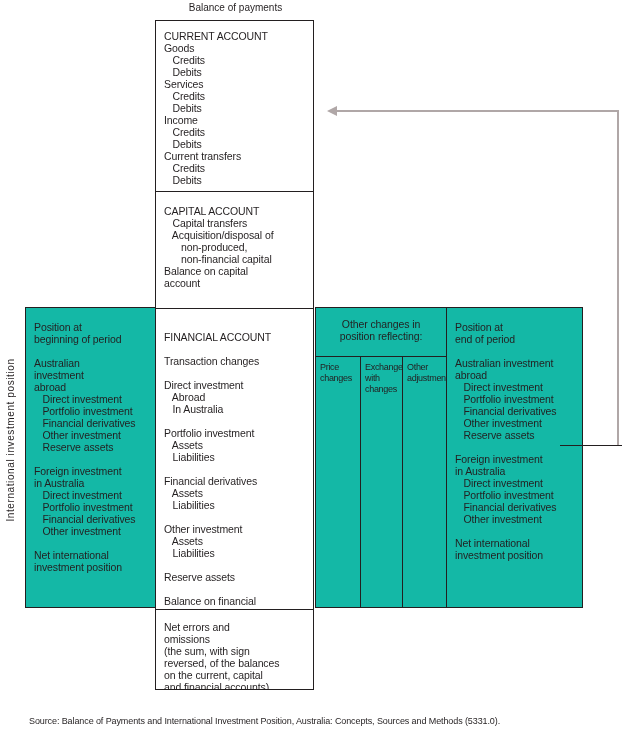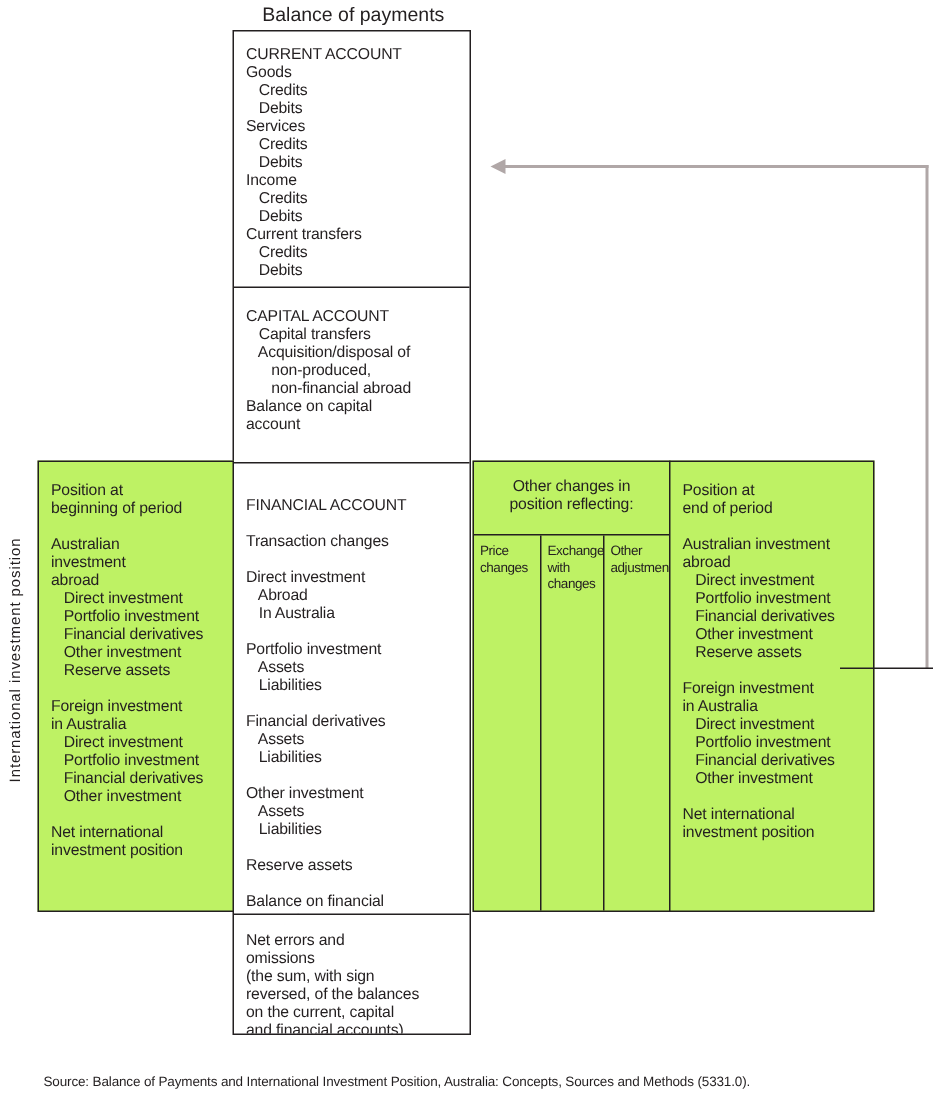--- a/index.html
+++ b/index.html
@@ -1,20 +1,20 @@
 <!DOCTYPE html>
 <html><head>
 <meta charset="utf-8">
 <style>
   html,body { margin:0; padding:0; background:#ffffff; }
   #canvas {
     position:relative; width:624px; height:732px; background:#ffffff;
     font-family:"Liberation Sans", sans-serif; color:#231f20; overflow:hidden;
   }
-  .box { position:absolute; border:1px solid #231f20; box-sizing:border-box; background:#bef264; }
+  .box { position:absolute; border:1px solid #231f20; box-sizing:border-box; background:#14b8a6; }
   .line { white-space:pre; height:12px; line-height:12px; font-size:10.5px; letter-spacing:-0.1px; }
   .pad { padding-left:8px; padding-right:2px; }
 
   
   #bop-col { position:absolute; left:155px; top:20px; width:159px; height:670px;
              border:1px solid #231f20; box-sizing:border-box; }
   .bop-sec { box-sizing:border-box; overflow:hidden; }
   #sec-current   { height:170px; padding-top:9px; }
   #sec-capital   { height:117px; border-top:1px solid #231f20; padding-top:13px; }
   #sec-financial { height:301px; border-top:1px solid #231f20; padding-top:22px; }
@@ -30,21 +30,21 @@
   #other-header .line { font-size:10.5px; }
   #other-cols { flex:1; display:flex; }
   .ocol { box-sizing:border-box; padding:5px 0 0 4px; overflow:hidden; }
   .ocol .line { font-size:9px; letter-spacing:-0.3px; height:11px; line-height:11px; }
   #ocol-price    { width:44px; }
   #ocol-exchange { width:42px; border-left:1px solid #231f20; }
   #ocol-other    { flex:1;     border-left:1px solid #231f20; }
 
   
   #bop-title { position:absolute; left:155px; top:2px; width:161px; text-align:center;
-               font-size:13px; }
+               font-size:10px; }
   #source-note { position:absolute; left:29px; top:716px; width:570px;
                  font-size:9px; letter-spacing:-0.1px; }
 
   
   #iip-side-label { position:absolute; left:-119px; top:433px; width:262px; height:14px;
                     transform:rotate(-90deg); text-align:center; font-size:10px;
                     letter-spacing:0.6px; }
 
   
   .grey { background:#b0a7a7; }
@@ -80,21 +80,21 @@
         <div class="line">   Debits</div>
         <div class="line">Current transfers</div>
         <div class="line">   Credits</div>
         <div class="line">   Debits</div>
       </div>
     <div id="sec-capital" class="bop-sec pad">
         <div class="line">CAPITAL ACCOUNT</div>
         <div class="line">   Capital transfers</div>
         <div class="line">   Acquisition/disposal of</div>
         <div class="line">      non-produced,</div>
-        <div class="line">      non-financial abroad</div>
+        <div class="line">      non-financial capital</div>
         <div class="line">Balance on capital</div>
         <div class="line">account</div>
       </div>
     <div id="sec-financial" class="bop-sec pad">
         <div class="line">FINANCIAL ACCOUNT</div>
         <div class="line"></div>
         <div class="line">Transaction changes</div>
         <div class="line"></div>
         <div class="line">Direct investment</div>
         <div class="line">   Abroad</div>

